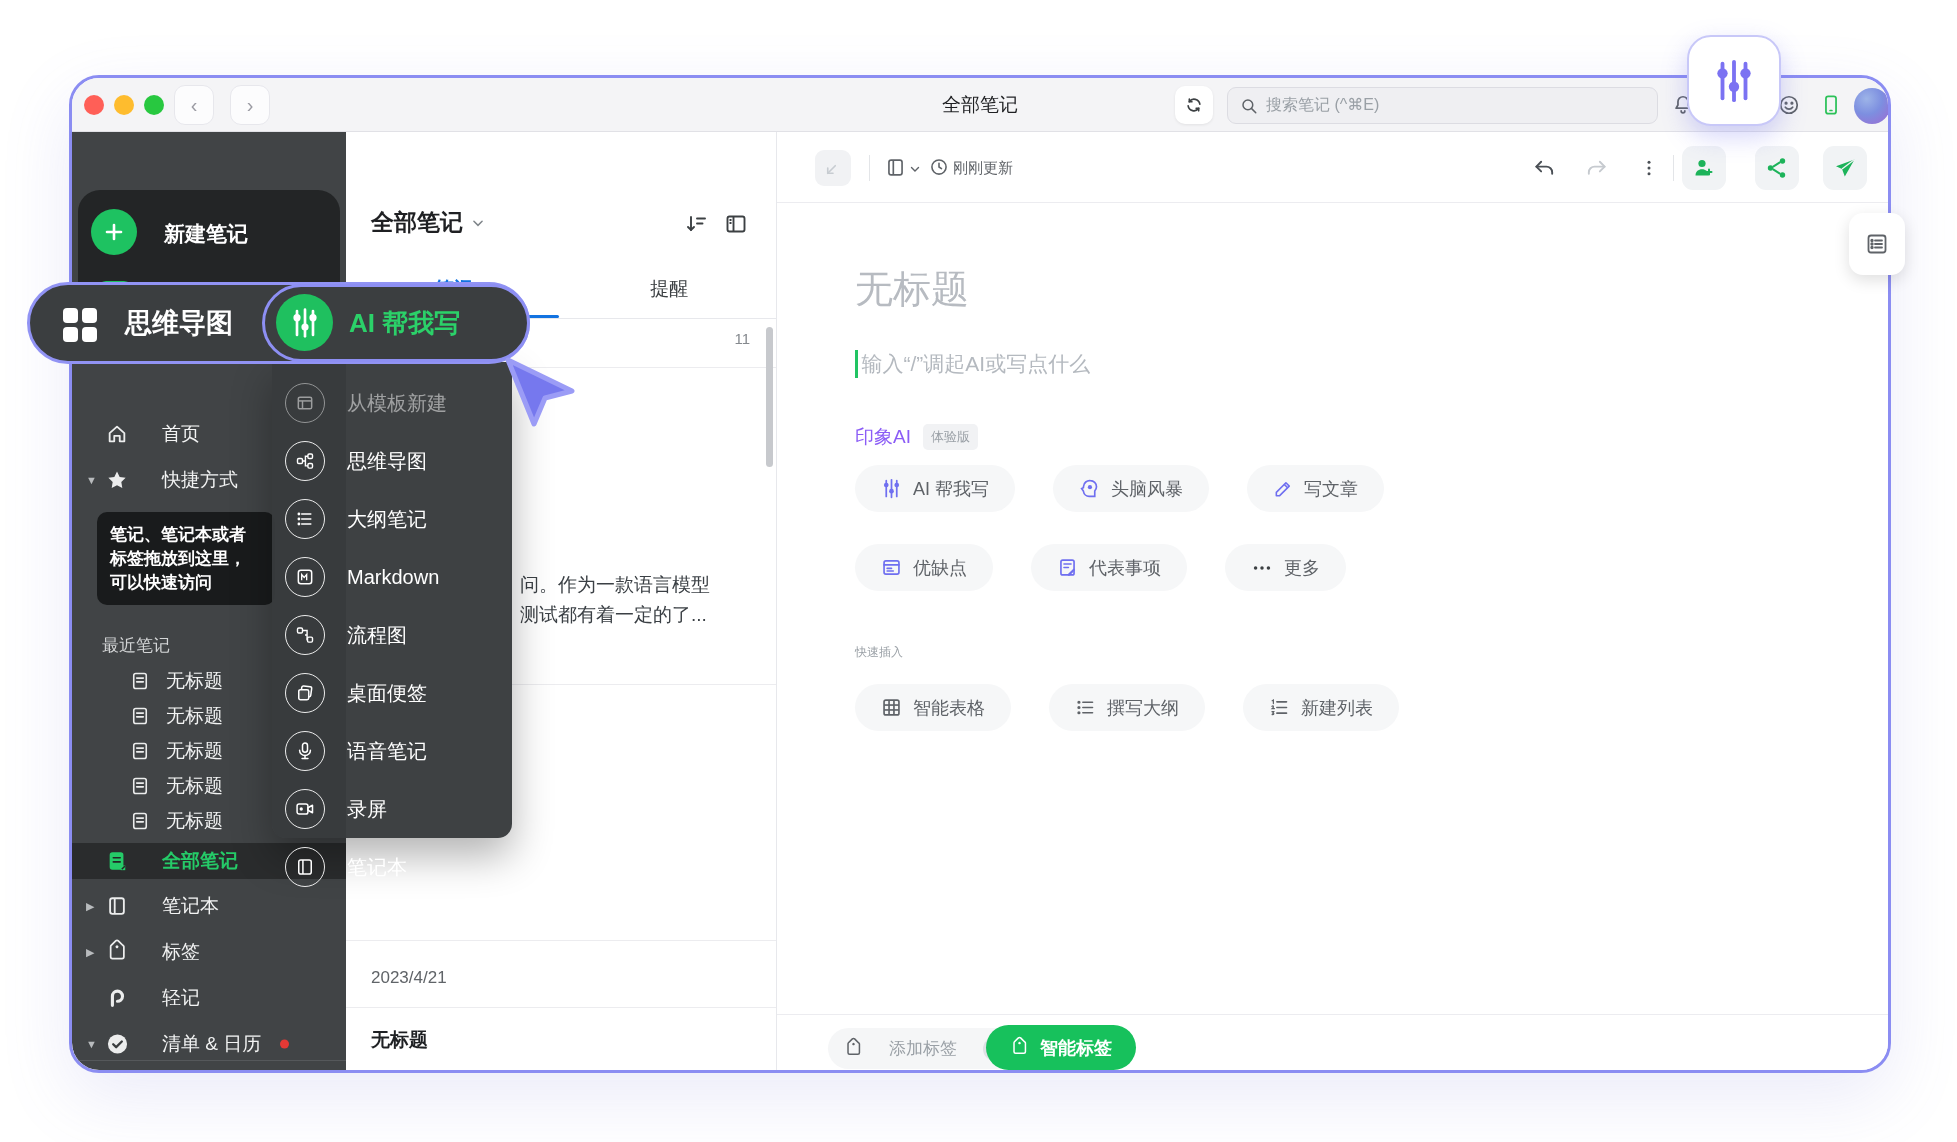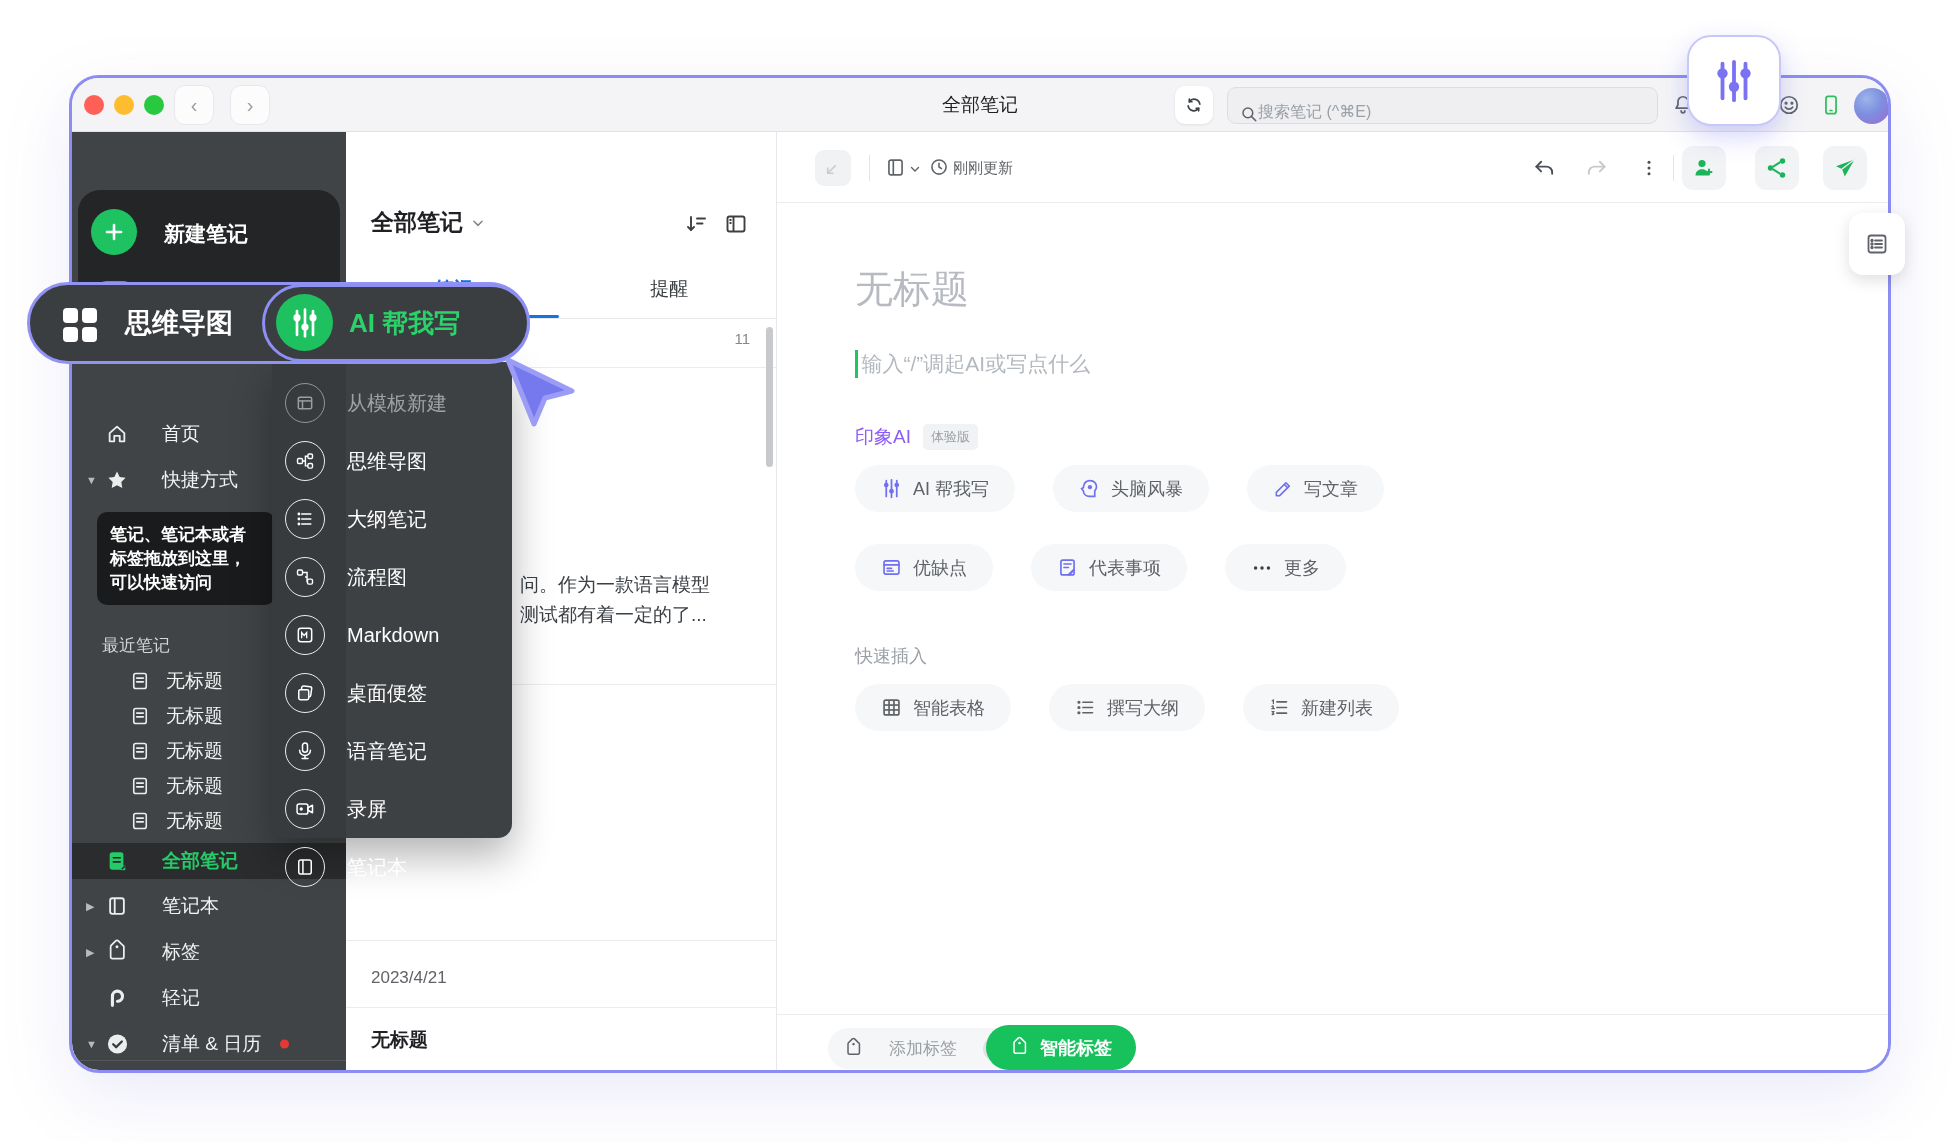--- a/index.html
+++ b/index.html
@@ -20,21 +20,21 @@
   .nav-btn { position:absolute; top:7px; width:40px; height:40px; border-radius:11px;
     background:#fcfcfd; border:1px solid #e7e7ec; color:#9a9aa2; font-size:20px;
     display:flex; align-items:center; justify-content:center; }
   .tb-title { position:absolute; top:0; left:0; right:0; height:54px; display:flex;
     align-items:center; justify-content:center; font-size:19px; color:#1f2023; }
   .sync-btn { position:absolute; left:1103px; top:8px; width:38px; height:38px;
     background:#fff; border-radius:10px; box-shadow:0 1px 3px rgba(0,0,0,.08);
     display:flex; align-items:center; justify-content:center; color:#3c4043; }
   .searchbox { position:absolute; left:1155px; top:9px; width:431px; height:37px;
     background:#efeff2; border:1px solid #dcdce2; border-radius:9px; display:flex;
-    align-items:flex-end; padding:0 12px; color:#9aa0a6; font-size:16px; }
+    align-items:center; padding:0 12px; gap:8px; color:#9aa0a6; font-size:16px; }
   .tb-ic { position:absolute; top:16px; color:#5f6368; }
   .avatar { position:absolute; left:1782px; top:10px; width:36px; height:36px; border-radius:50%;
     background:radial-gradient(circle at 35% 30%, #9db4e8 0%, #7d8fe0 45%, #8f7ad8 75%, #6f66c9 100%); }
 
   
   .sidebar { position:absolute; left:0; top:54px; width:274px; bottom:0;
     background:#414446; border-bottom-left-radius:27px; color:#f1f2f2; }
   .listpanel { position:absolute; left:274px; top:54px; width:431px; bottom:0;
     background:#fff; border-right:1px solid #e7e8ec; }
   .editor { position:absolute; left:705px; top:54px; right:0; bottom:0; background:#fff; }
@@ -101,21 +101,21 @@
   .caret { width:2.5px; height:28px; background:#21c463; }
   .ph-text { font-size:21px; color:#b4b9bf; white-space:nowrap; }
   .ai-label-row { position:absolute; left:78px; top:292px; display:flex; align-items:center; gap:12px; }
   .ai-label { font-size:19px; color:#8b5cf6; }
   .ai-badge { font-size:13px; color:#9aa0a6; background:#f1f2f4; border-radius:5px; padding:4px 8px; }
   .pill-row { position:absolute; left:78px; display:flex; gap:38px; }
   .pill { height:47px; border-radius:24px; background:#f6f7f8; display:flex; align-items:center;
     gap:11px; padding:0 26px; font-size:18px; color:#5f6368; white-space:nowrap; }
   .pill .pic { color:#6f6ff0; display:flex; }
   .pill .pic.gray { color:#5f6368; }
-  .quick-label { position:absolute; left:78px; top:512px; font-size:18px; color:#9aa0a6; }
+  .quick-label { position:absolute; left:78px; top:512px; font-size:12px; color:#9aa0a6; }
   .tag-div { position:absolute; left:0; right:0; top:882px; height:1px; background:#ececf0; }
   .tagbar-add { position:absolute; left:51px; top:896px; height:41px; border-radius:21px;
     background:#f5f6f7; display:flex; align-items:center; gap:26px; padding:0 10px 0 16px;
     font-size:17px; color:#9aa0a6; }
   .plus-bub { width:24px; height:24px; border-radius:50%; background:#dfe1e5; color:#fff;
     display:flex; align-items:center; justify-content:center; font-size:17px; }
   .tagbar-smart { position:absolute; left:209px; top:893px; height:45px; border-radius:23px;
     background:#17c15c; display:flex; align-items:center; gap:11px; padding:0 24px;
     font-size:18px; font-weight:bold; color:#fff; }
 
@@ -685,36 +685,36 @@
           <line x1="8" y1="18" x2="19" y2="18"></line>
           <circle cx="4.7" cy="6" r="0.8" fill="currentColor"></circle>
           <circle cx="4.7" cy="12" r="0.8" fill="currentColor"></circle>
           <circle cx="4.7" cy="18" r="0.8" fill="currentColor"></circle>
         </svg>
     </span>
     <span class="tm-label">大纲笔记</span>
   </div>
   <div class="tm-item">
     <span class="tm-circ">
+      <svg width="20" height="20" viewBox="0 0 24 24" fill="none" stroke="currentColor" stroke-width="1.8">
+          <rect x="4" y="4" width="16" height="16" rx="3"></rect>
+          <path d="M8 16v-7l3 3.5L14 9v7" stroke-width="1.6"></path>
+        </svg>
+    </span>
+    <span class="tm-label">Markdown</span>
+  </div>
+  <div class="tm-item">
+    <span class="tm-circ">
       <svg width="20" height="20" viewBox="0 0 24 24" fill="none" stroke="currentColor" stroke-width="1.7">
           <rect x="3" y="3.5" width="6" height="6" rx="1.5"></rect>
           <rect x="15" y="14.5" width="6" height="6" rx="1.5"></rect>
           <path d="M9 6.5h5.5v11H15M12 12h3"></path>
         </svg>
     </span>
     <span class="tm-label">流程图</span>
-  </div>
-  <div class="tm-item">
-    <span class="tm-circ">
-      <svg width="20" height="20" viewBox="0 0 24 24" fill="none" stroke="currentColor" stroke-width="1.8">
-          <rect x="4" y="4" width="16" height="16" rx="3"></rect>
-          <path d="M8 16v-7l3 3.5L14 9v7" stroke-width="1.6"></path>
-        </svg>
-    </span>
-    <span class="tm-label">Markdown</span>
   </div>
   <div class="tm-item">
     <span class="tm-circ">
       <svg width="20" height="20" viewBox="0 0 24 24" fill="none" stroke="currentColor" stroke-width="1.8">
           <rect x="7.5" y="4" width="12" height="12" rx="2" transform="rotate(8 13.5 10)"></rect>
           <rect x="4.5" y="8" width="12" height="12" rx="2" fill="#494c4d"></rect>
         </svg>
     </span>
     <span class="tm-label">桌面便签</span>
   </div>

